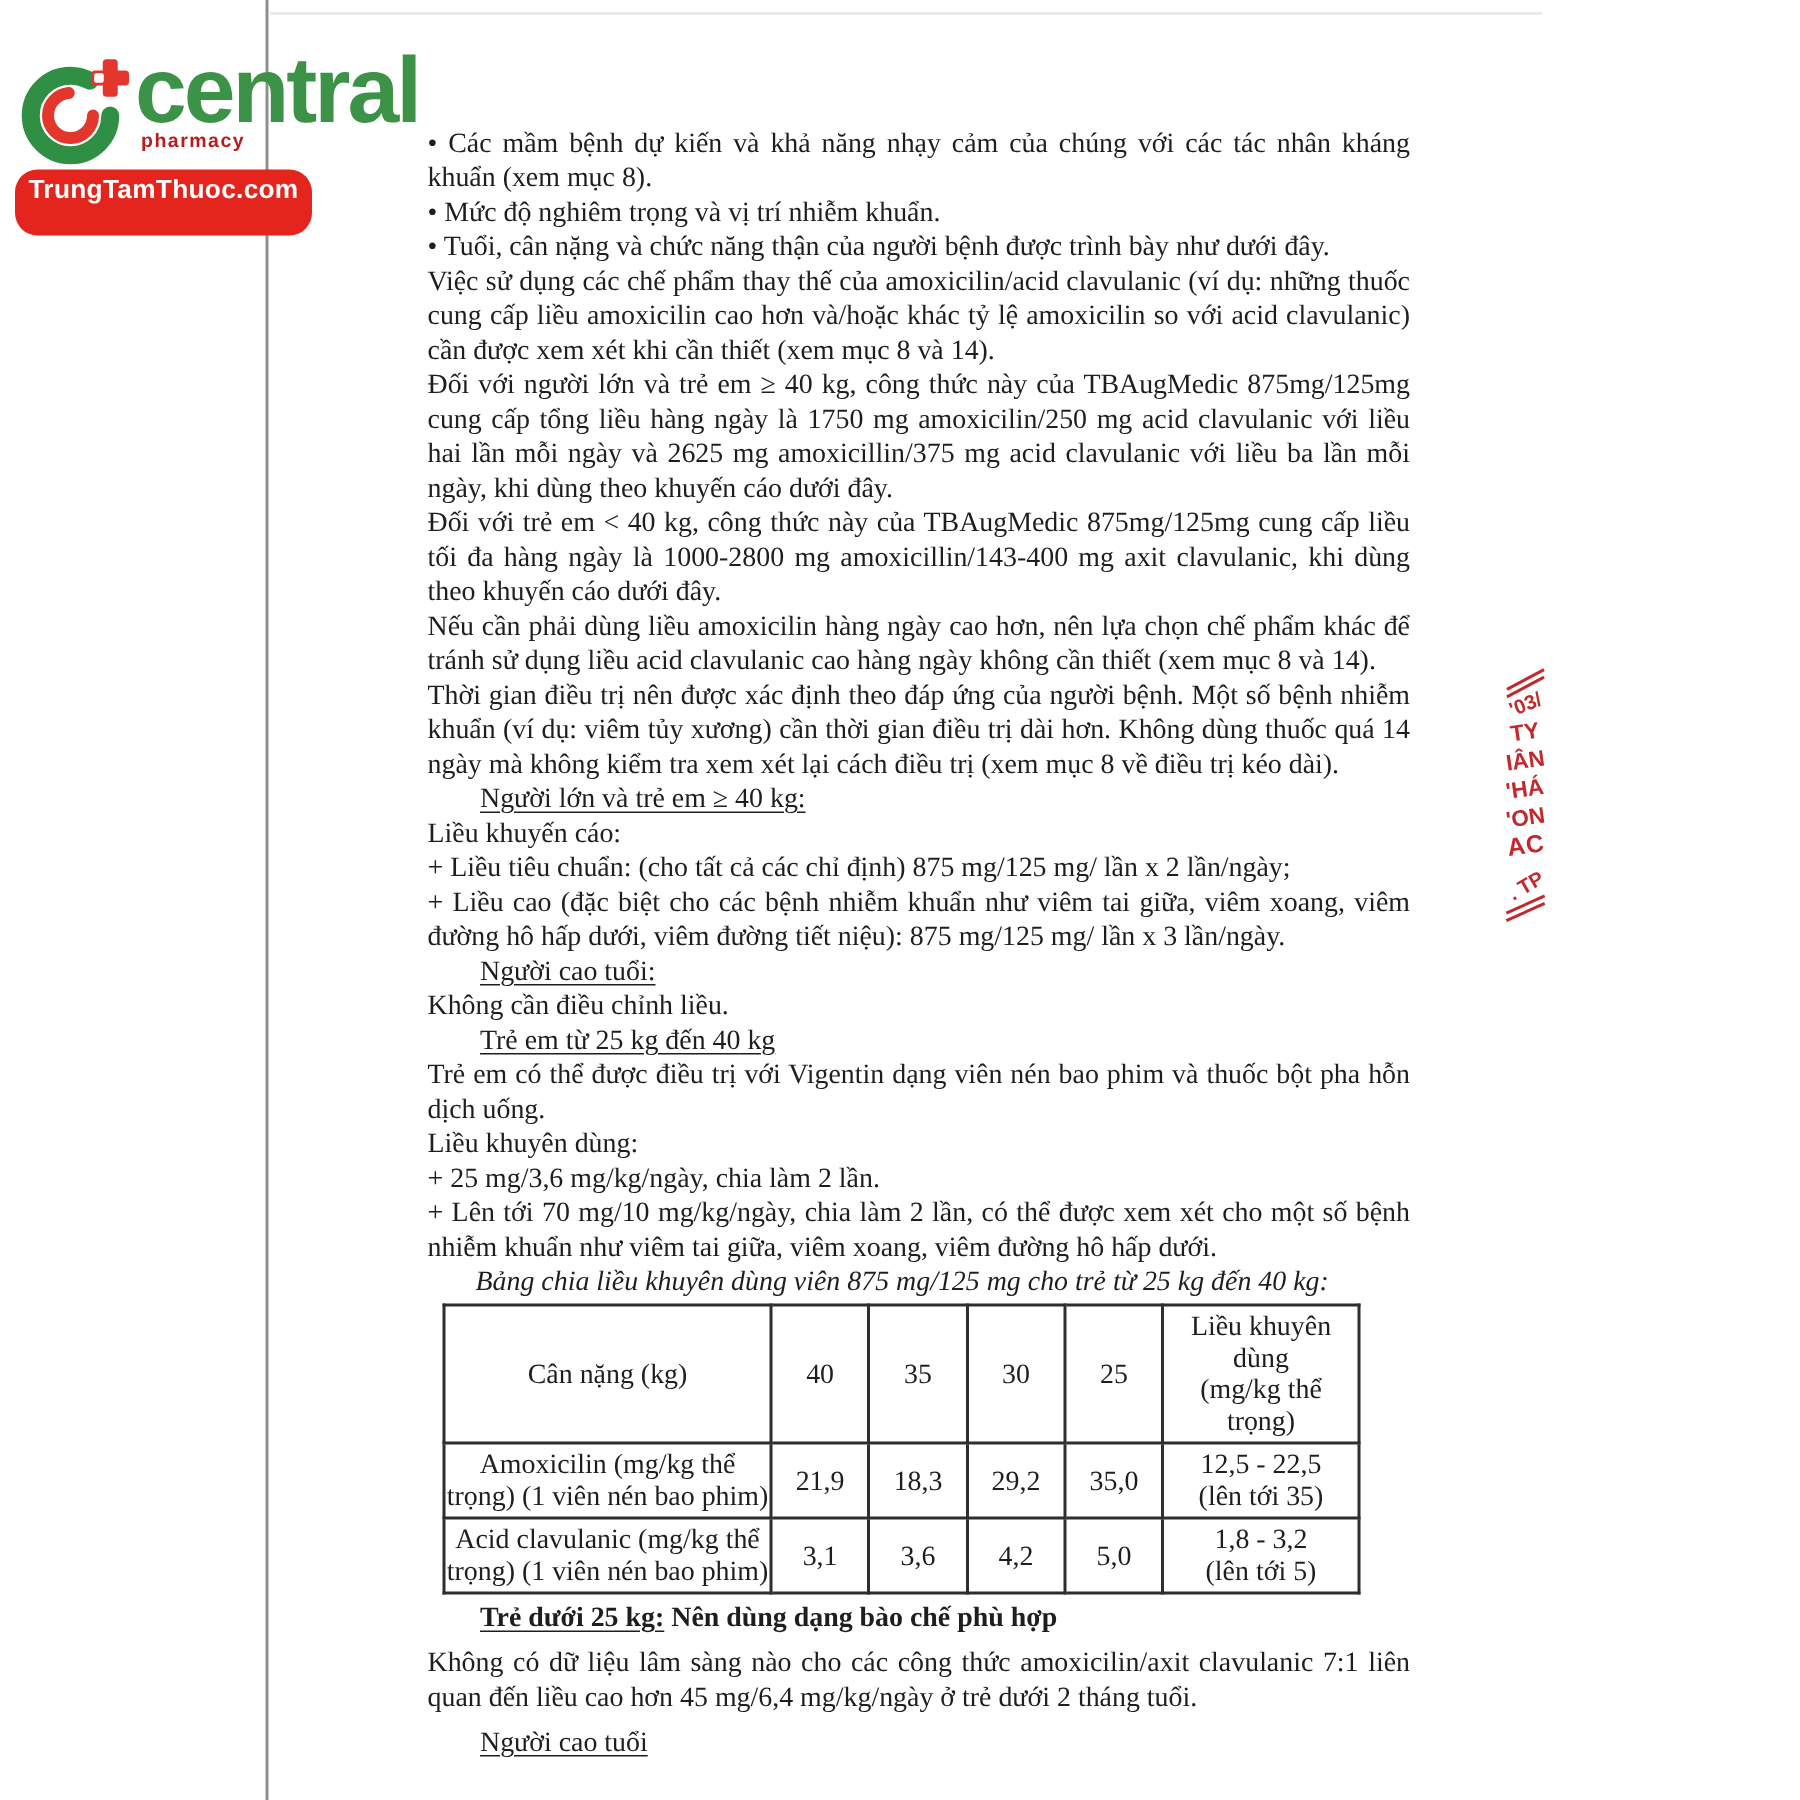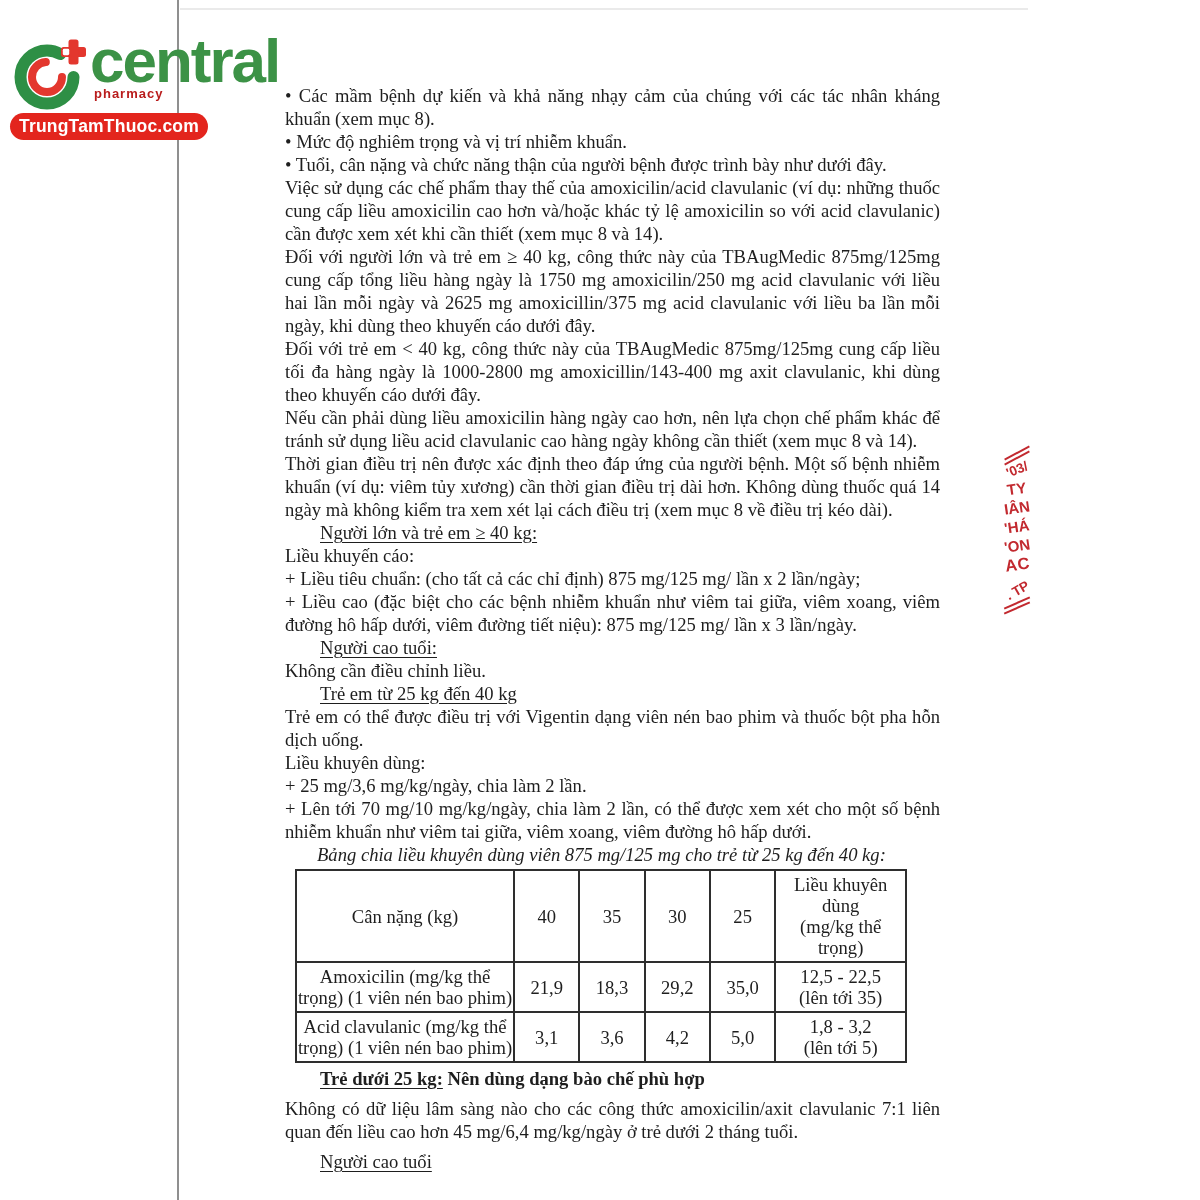--- a/index.html
+++ b/index.html
@@ -16,21 +16,21 @@
   .logo-mark { position:absolute; left:6px; top:6px; }
   .brand {
     position:absolute; left:82px; top:8px; font-family:"Liberation Sans", sans-serif;
     font-weight:bold; font-size:62px; color:#3c9246; letter-spacing:-2px; line-height:46px;
   }
   .sub {
     position:absolute; left:86px; top:56px; font-family:Liberation Sans, sans-serif;
     font-weight:bold; font-size:13px; color:#b91c1c; letter-spacing:1px;
   }
   .badge {
-    position:absolute; left:2px; top:83px; width:198px; height:27px;
+    position:absolute; left:2px; top:83px; width:198px; height:44px;
     background:#e3251d; border-radius:15px; color:#ffffff; text-align:center;
     font-family:"Liberation Sans", sans-serif; font-weight:bold; font-size:17.5px;
     line-height:27px; letter-spacing:0.2px;
   }
 
   
   .doc {
     position:absolute; left:285px; top:84px; width:655px;
     font-size:18.6px; line-height:23px; color:#1e1e1e; text-align:justify;
   }

